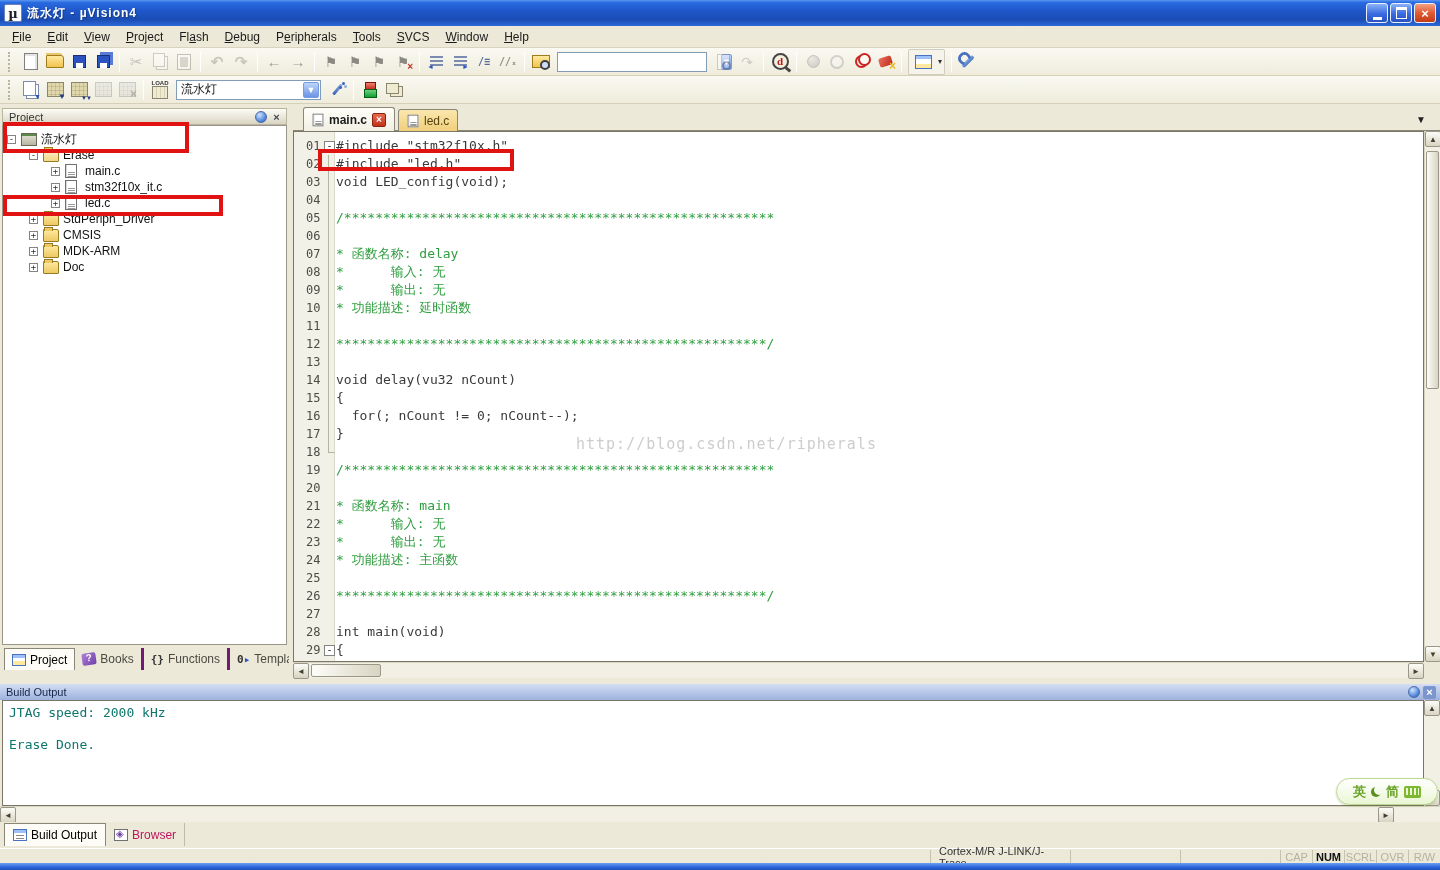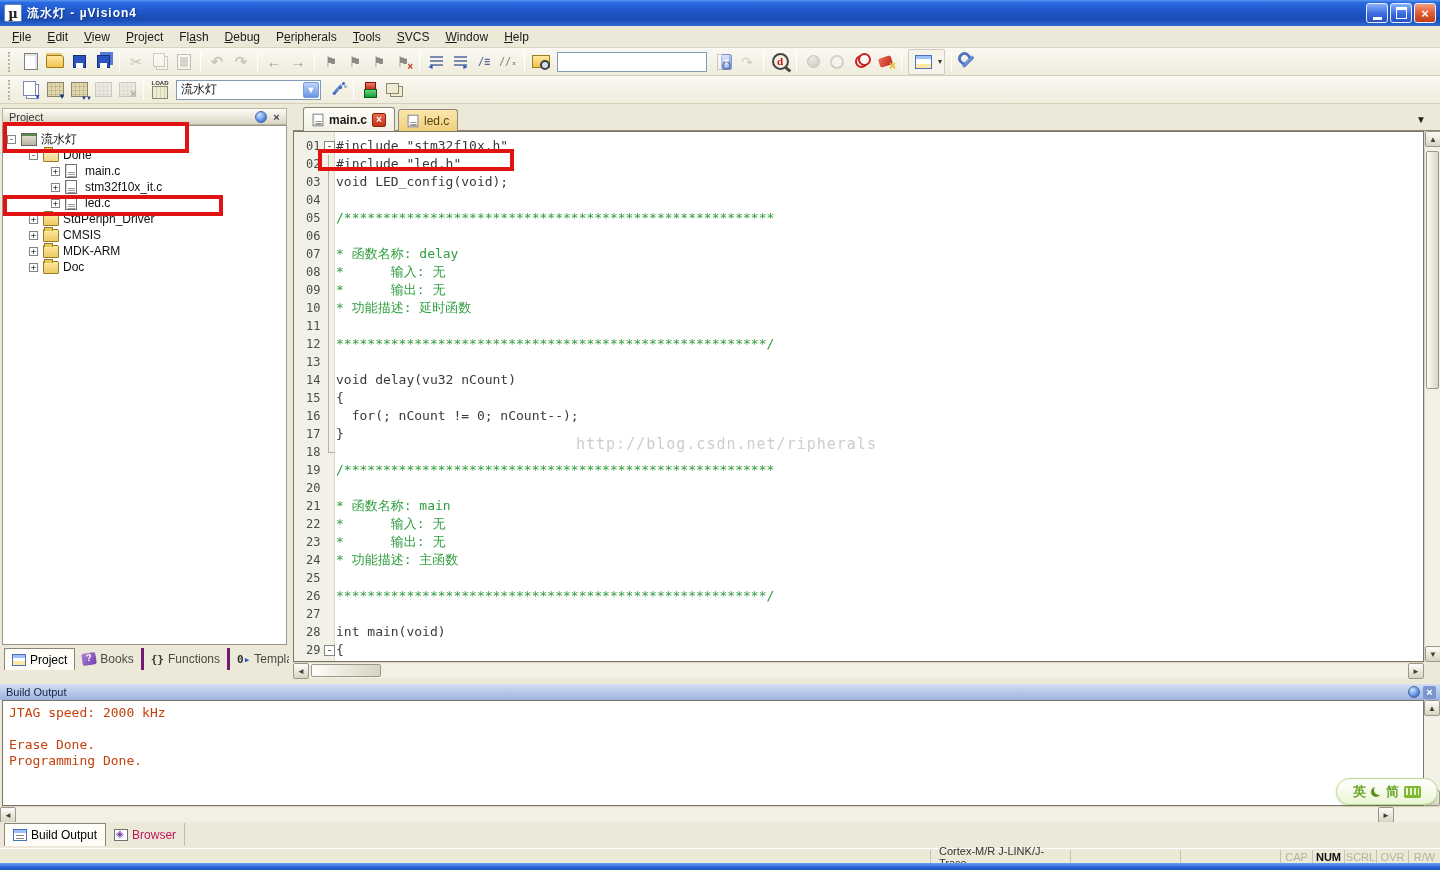--- a/index.html
+++ b/index.html
@@ -169,21 +169,21 @@
   .sb-v { position:absolute; right:0; top:27px; bottom:16px; width:16px; background:#f2f0e4; border-left:1px solid #d8d4c0; }
   .sb-h { position:absolute; left:0; right:16px; bottom:0; height:16px; background:#f2f0e4; border-top:1px solid #d8d4c0; }
   .sb-btn { position:absolute; width:16px; height:16px; background:linear-gradient(180deg,#fdfdf8,#d8d4c2); border:1px solid #9a968a; border-radius:2px;
     font-size:8px; color:#44422f; display:flex; align-items:center; justify-content:center; }
   .sb-thumb { position:absolute; background:linear-gradient(90deg,#fdfdf8,#d8d4c2); border:1px solid #9a968a; border-radius:2px; }
 
   
   .bo-panel { position:absolute; left:0; right:0; top:682px; height:140px; }
   .bo-hdr { position:absolute; left:0; right:0; top:2px; height:16px; padding:0 4px 0 6px; font-size:11px; display:flex; align-items:center; }
   .bo-body { position:absolute; left:2px; right:16px; top:18px; bottom:16px; background:#fff; border:1px solid #7a7668;
-    font:13px/16px "DejaVu Sans Mono",monospace; color:#c2410c; padding:4px 0 0 6px; }
+    font:13px/16px "DejaVu Sans Mono",monospace; color:#0f766e; padding:4px 0 0 6px; }
   .bo-line { min-height:16px; white-space:pre; }
   .bo-sbv { position:absolute; right:0; top:18px; bottom:16px; width:16px; background:#f2f0e4; }
   .bo-sbh { position:absolute; left:0; right:0; bottom:0; height:16px; background:#f2f0e4; border-top:1px solid #d8d4c0; }
 
   
   .bottom-tabs { position:absolute; left:0; right:0; top:822px; height:26px; display:flex; align-items:flex-start; padding:1px 0 0 4px; background:#ece9d8; }
   .btab { height:23px; display:flex; align-items:center; gap:4px; padding:0 8px; color:#be185d; border-right:1px solid #c0bcaa; }
   .btab.active { background:#fdfcf6; border:1px solid #8a8678; border-bottom:none; color:#000; }
   .btab-ico { width:14px; height:12px; position:relative; flex:none; }
   .btab-ico.output-icon { border:1px solid #4a72c0; background:#fff; box-shadow:inset 0 3px 0 #9ec0f8; }
@@ -303,21 +303,21 @@
 
       <div class="tree-row d0">
         <span class="exp minus"></span>
         <span class="ticon target"></span>
         <span class="tlabel">流水灯</span>
       </div>
 
       <div class="tree-row d1">
         <span class="exp minus"></span>
         <span class="ticon folder-open"></span>
-        <span class="tlabel">Done</span>
+        <span class="tlabel">Erase</span>
       </div>
 
       <div class="tree-row d2">
         <span class="exp plus"></span>
         <span class="ticon file"></span>
         <span class="tlabel">main.c</span>
       </div>
 
       <div class="tree-row d2">
         <span class="exp plus"></span>
@@ -589,21 +589,20 @@
     <span class="hdr-icons">
       <span class="pin-ico"></span>
       <span class="x-ico">×</span>
     </span>
   </div>
   <div class="bo-body">
 
   <div class="bo-line">JTAG speed: 2000 kHz</div>
       <div class="bo-line"></div>
       <div class="bo-line">Erase Done.</div>
-      <div class="bo-line">Programming Done.</div>
     </div>
   <div class="bo-sbv">
     <span class="sb-btn" style="top:0">▲</span>
     <span class="sb-btn" style="bottom:0">▼</span>
   </div>
   <div class="bo-sbh">
     <span class="sb-btn" style="left:0">◄</span>
     <span class="sb-btn" style="right:46px">►</span>
   </div>
 </div>

